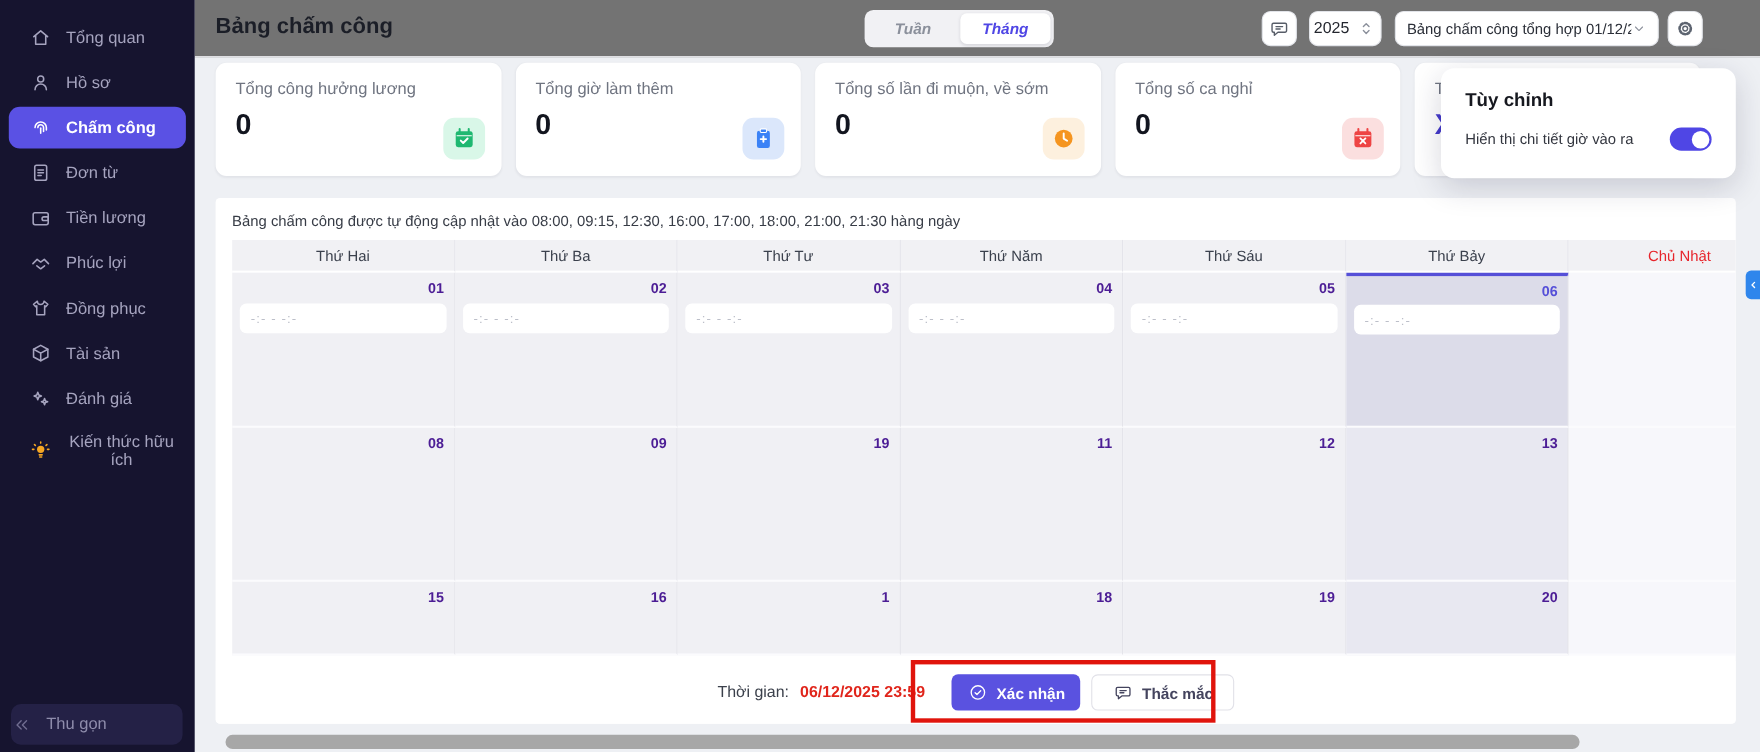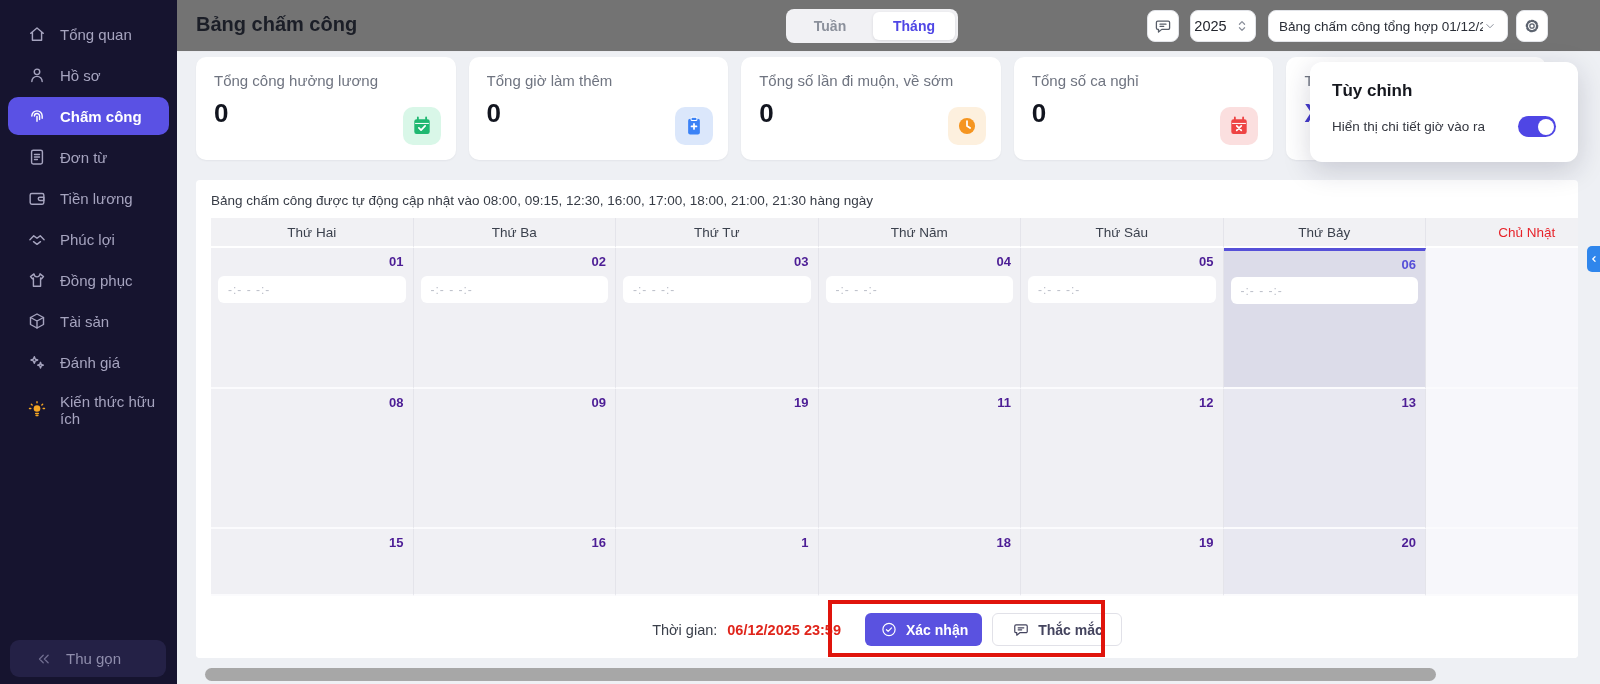--- a/index.html
+++ b/index.html
@@ -3,32 +3,32 @@
 <meta charset="utf-8">
 <style>
   html,body{margin:0;padding:0;}
   body{
     width:1600px;height:684px;position:relative;overflow:hidden;
     font-family:"Liberation Sans",sans-serif;background:#eef0f4;
   }
   
   .sidebar{position:absolute;left:0;top:0;width:177px;height:684px;background:#16142f;color:#a6a4bf;z-index:5;}
   #sidebar-items{padding-top:12px;}
-  .side-item{display:flex;align-items:center;gap:13px;margin:3px 8px;padding:9px 8px 9px 19px;border-radius:10px;font-size:15px;cursor:pointer;}
+  .side-item{display:flex;align-items:center;gap:13px;margin:3px 8px;padding:9px 8px 9px 19px;border-radius:10px;font-size:15px;cursor:pointer;text-align:center;}
   .side-item.active{background:#5a51e4;color:#fff;font-weight:bold;}
   .icon{display:inline-flex;width:20px;height:20px;flex:0 0 20px;align-items:center;justify-content:center;}
   .icon svg{width:100%;height:100%;fill:none;stroke:currentColor;stroke-width:1.7;stroke-linecap:round;stroke-linejoin:round;}
   .accent-orange{color:#f5a623;}
-  .collapse-btn{position:absolute;left:10px;bottom:7px;width:156px;height:37px;background:#242146;border-radius:9px;display:flex;align-items:center;gap:12px;padding-left:24px;color:#8f8dac;font-size:15px;box-sizing:border-box;cursor:pointer;}
+  .collapse-btn{position:absolute;left:10px;bottom:7px;width:156px;height:37px;background:#242146;border-radius:9px;display:flex;align-items:center;gap:12px;padding-left:0;color:#8f8dac;font-size:15px;box-sizing:border-box;cursor:pointer;}
   .collapse-btn .icon{width:18px;height:18px;color:#706d90;}
   
   .topbar{position:absolute;left:177px;top:0;width:1423px;height:52px;background:#737373;border-bottom:1px solid #ebecf0;box-sizing:border-box;z-index:4;}
   .page-title{position:absolute;left:19px;top:13px;font-size:20px;font-weight:bold;color:#1b1e27;margin:0;}
   .view-toggle{position:absolute;left:609px;top:9px;width:172px;height:34px;background:#f1f1f4;border-radius:8px;display:flex;padding:3px;box-sizing:border-box;gap:2px;}
-  .tab{flex:1;border:none;background:transparent;border-radius:6px;font-size:14px;color:#8b909b;font-weight:bold;font-family:inherit;cursor:pointer;}
+  .tab{flex:1;border:none;background:transparent;border-radius:6px;font-size:14px;color:#8b909b;font-weight:bold;font-family:inherit;cursor:pointer;font-style:italic;}
   .tab.active{background:#fff;color:#4f46e5;box-shadow:0 1px 3px rgba(30,30,60,.12);}
   .tb-btn{position:absolute;top:10px;height:32px;background:#fff;border:1px solid #e2e4e9;border-radius:8px;display:flex;align-items:center;justify-content:center;color:#575d68;box-sizing:border-box;font-family:inherit;cursor:pointer;}
   .tb-btn .icon{width:18px;height:18px;}
   #btn-comment{left:970px;width:32px;}
   #year-ctl{left:1013px;width:66px;gap:5px;font-size:14.5px;color:#23262e;}
   #year-ctl .icon{width:14px;height:18px;color:#8b909b;}
   #report-dd{left:1091px;width:240px;justify-content:space-between;padding:0 10px;font-size:13.5px;color:#2a2e37;}
   #report-dd .icon{width:14px;height:14px;color:#8b909b;flex:0 0 14px;}
   #report-dd .dd-label{white-space:nowrap;overflow:hidden;}
   #btn-gear{left:1339px;width:32px;color:#5d6470;}

